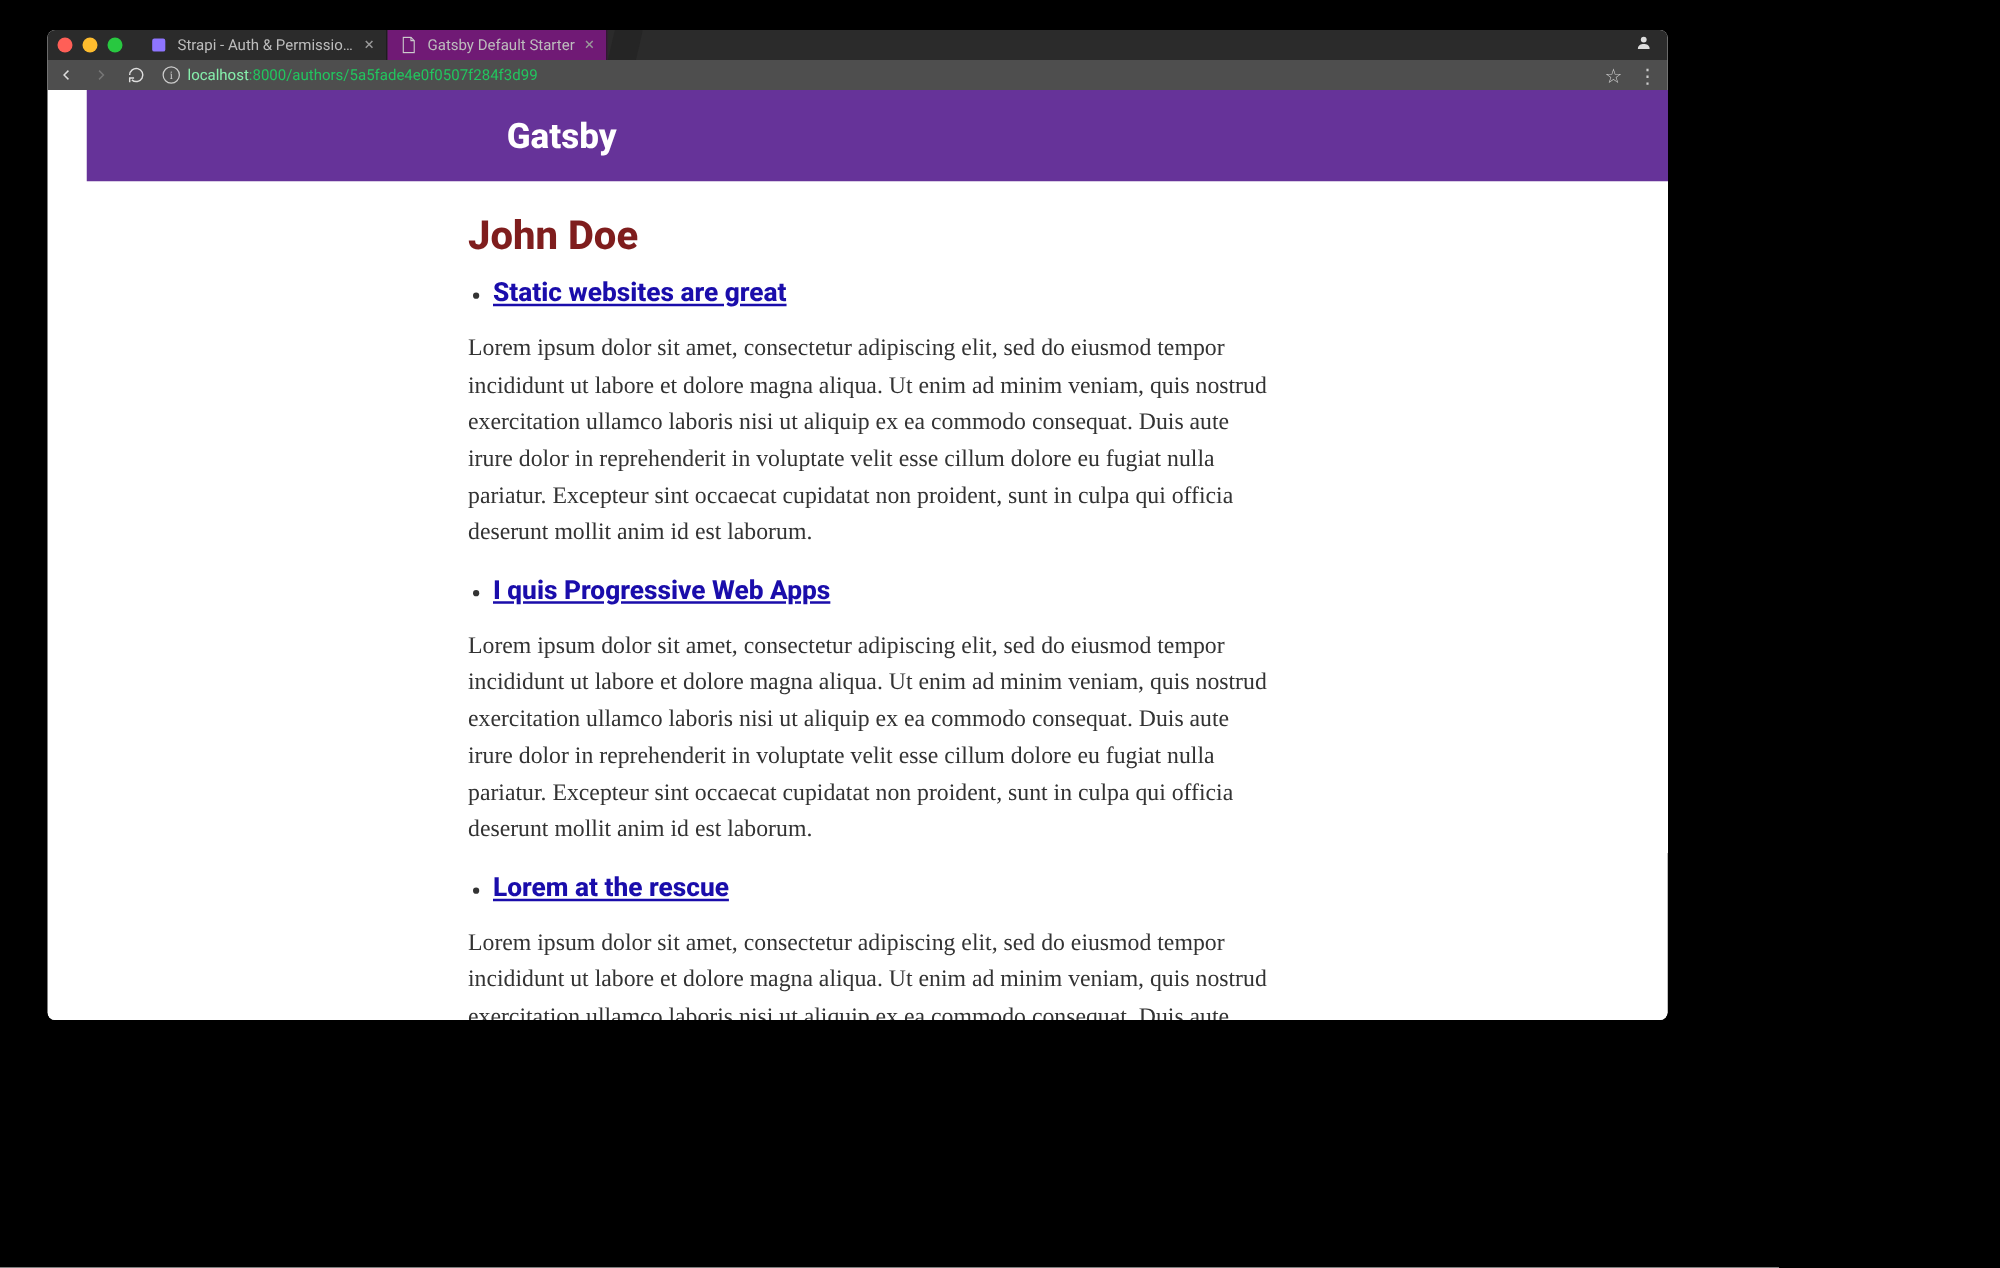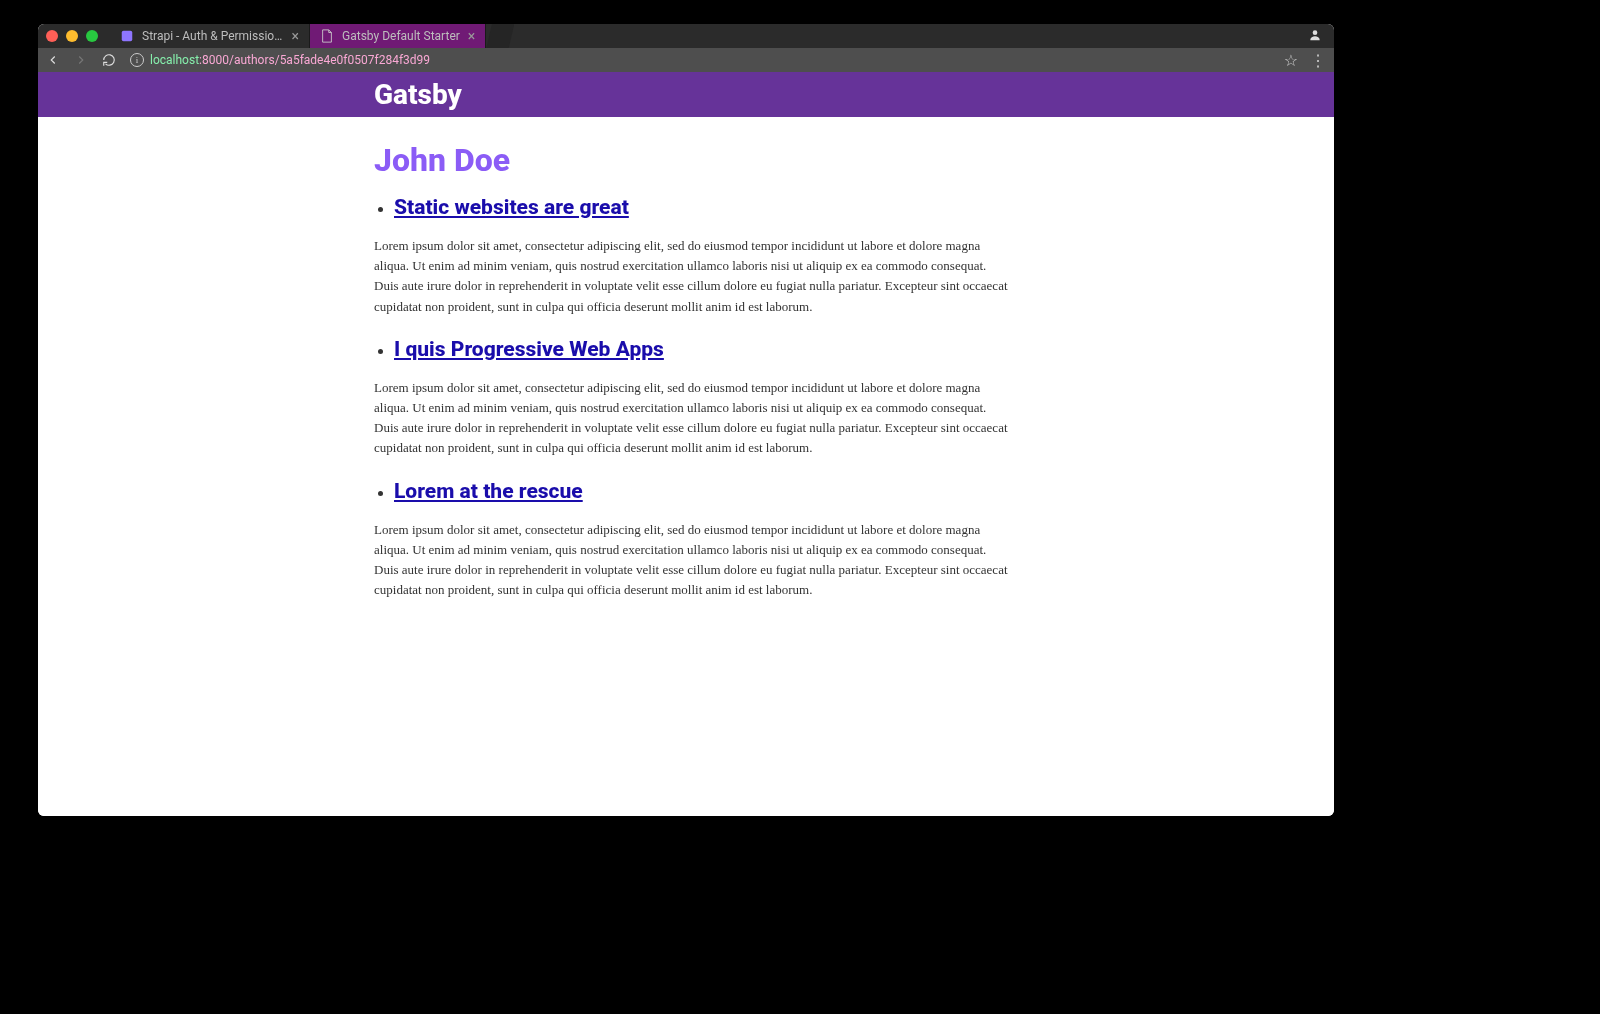--- a/index.html
+++ b/index.html
@@ -137,38 +137,39 @@
       height: 14px;
       border: 1px solid #ccc;
       border-radius: 50%;
       display: inline-flex;
       align-items: center;
       justify-content: center;
       font-size: 9px;
       font-family: serif;
     }
     .url-host { color: #86efac; }
-    .url-path { color: #f9a8d4; margin-top: 12px; }
+    .url-path { color: #22c55e; margin-top: 12px; }
     .addr-right {
       display: flex;
       align-items: center;
       gap: 12px;
       color: #ccc;
       font-size: 16px;
     }
     .star-icon, .menu-icon { cursor: pointer; }
 
     .viewport {
       flex: 1;
       background: #fff;
       overflow-y: auto;
     }
     .site-header {
       background: #663399;
-      padding: 6px 0;
+      padding: 20px 0;
+      margin-left: 31px;
     }
     .container {
       max-width: 640px;
       margin: 0 auto;
       padding: 0 0;
     }
     .site-header .container {
       margin-left: 336px;
     }
     .brand {
@@ -178,21 +179,21 @@
       text-decoration: none;
     }
     .content {
       margin-left: 336px;
       max-width: 640px;
       padding: 24px 0 40px;
     }
     .page-title {
       font-size: 32px;
       font-weight: 800;
-      color: #8b5cf6;
+      color: #7f1d1d;
       margin-bottom: 16px;
     }
     ul.articles {
       list-style: disc;
       padding-left: 20px;
     }
     ul.articles > li {
       margin-bottom: 8px;
     }
     .article-title {
@@ -201,21 +202,21 @@
       margin-bottom: 16px;
       margin-top: 10px;
       line-height: 1.2;
     }
     .article-title a {
       color: #1a0dab;
       text-decoration: underline;
     }
     .article-body {
       font-family: Georgia, 'Times New Roman', serif;
-      font-size: 13px;
+      font-size: 19px;
       line-height: 1.55;
       color: #333;
       margin-bottom: 20px;
       margin-left: -20px;
     }
     ul.articles > li::marker {
       color: #333;
       font-size: 15px;
     }
   </style>

